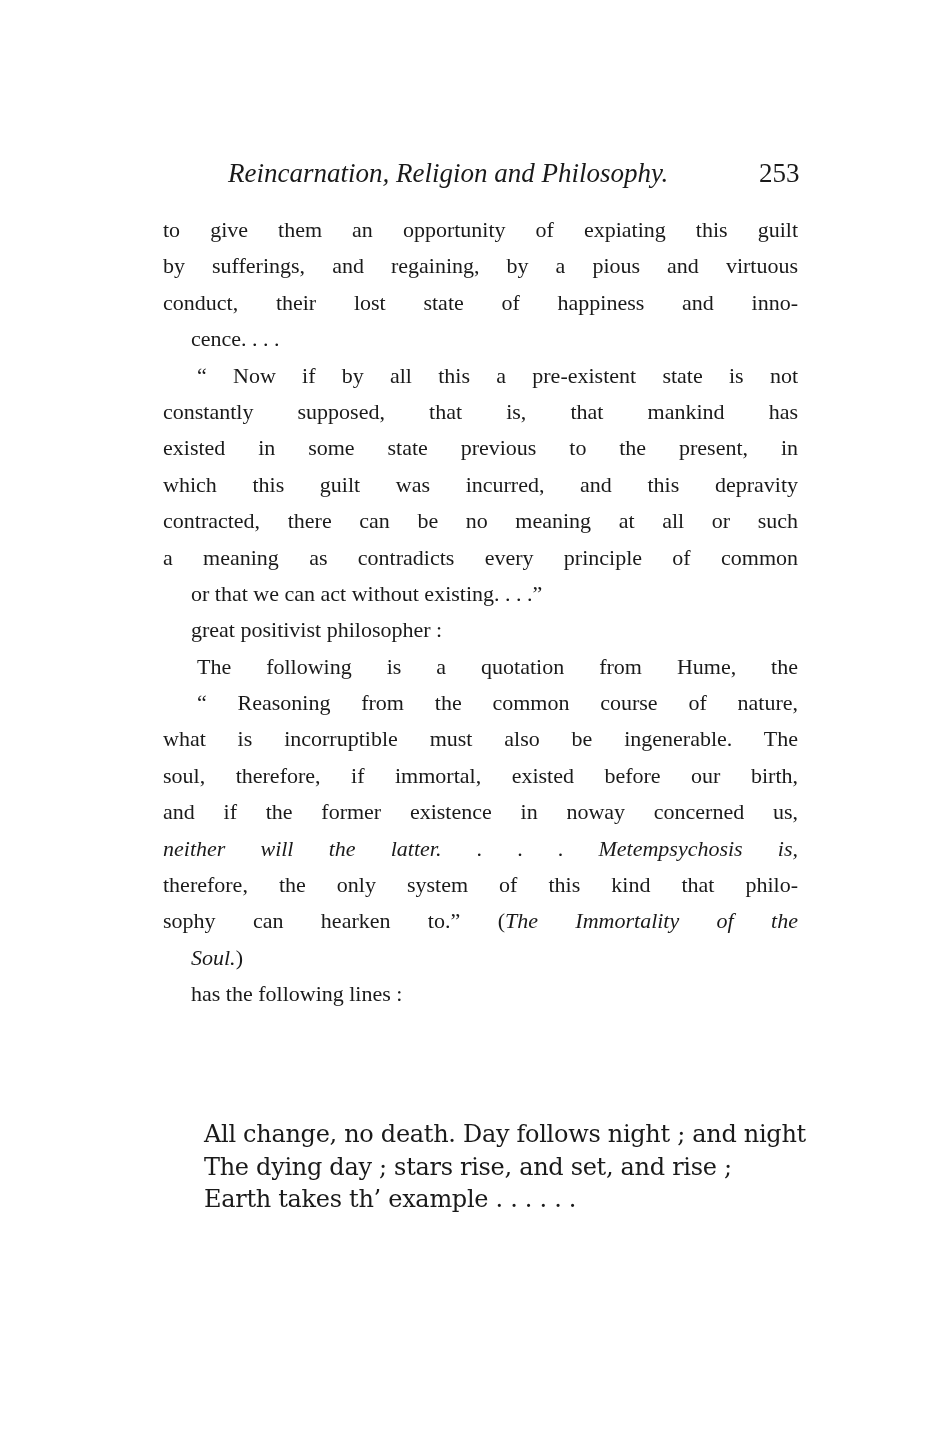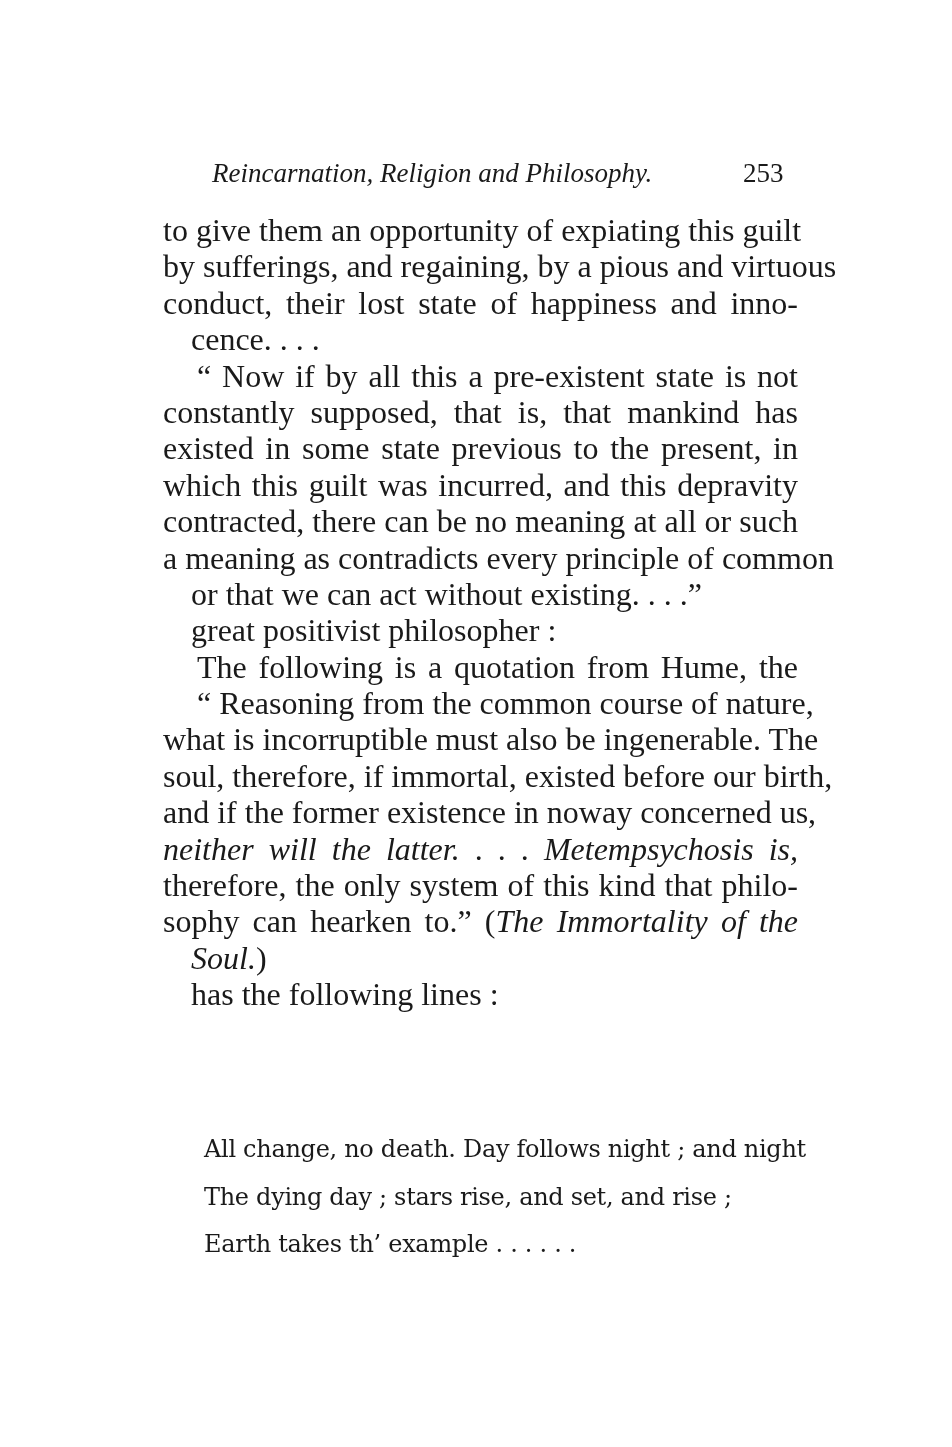--- a/index.html
+++ b/index.html
@@ -1,31 +1,31 @@
 <!DOCTYPE html>
 <html><head>
 <meta charset="utf-8">
 <style>
   html, body { margin: 0; padding: 0; background: #ffffff; }
   body { width: 952px; height: 1447px; position: relative; overflow: hidden;
          font-family: "Liberation Serif", "DejaVu Serif", serif; color: #1a1a1a; }
-  .header { position: absolute; left: 212px; top: 158px; width: 600px; height: 40px;
+  .header { position: absolute; left: 228px; top: 158px; width: 600px; height: 40px;
             font-size: 27px; text-align: right; }
   .header .title { position: absolute; left: 0; top: 0; font-style: italic; }
   .header .pagenum { position: absolute; left: 531px; top: 0; }
   .body { position: absolute; left: 163px; top: 212px; width: 635px; }
-  .line { height: 36.4px; line-height: 36.4px; font-size: 32px; white-space: nowrap;
+  .line { height: 36.4px; line-height: 36.4px; font-size: 22px; white-space: nowrap;
           text-align: justify; text-align-last: justify; }
   .line.last { text-align-last: left; margin-left: 28px; }
   .indent { padding-left: 34px; font-family: Liberation Serif, serif; }
   .it { font-style: italic; }
   .verse { position: absolute; left: 180px; top: 1118px; width: 640px; }
   .vline { height: 32.5px; line-height: 32.5px; font-size: 24px; white-space: nowrap;
            font-family: "DejaVu Serif", serif; letter-spacing: -0.3px; }
-  .vline.indent2 { padding-left: 24px; margin-top: 15px; }
+  .vline.indent2 { padding-left: 24px; }
 </style>
 </head>
 <body>
 
 <div class="header">
   <span class="title">Reincarnation, Religion and Philosophy.</span>
   <span class="pagenum">253</span>
 </div>
 
 <div class="body">

